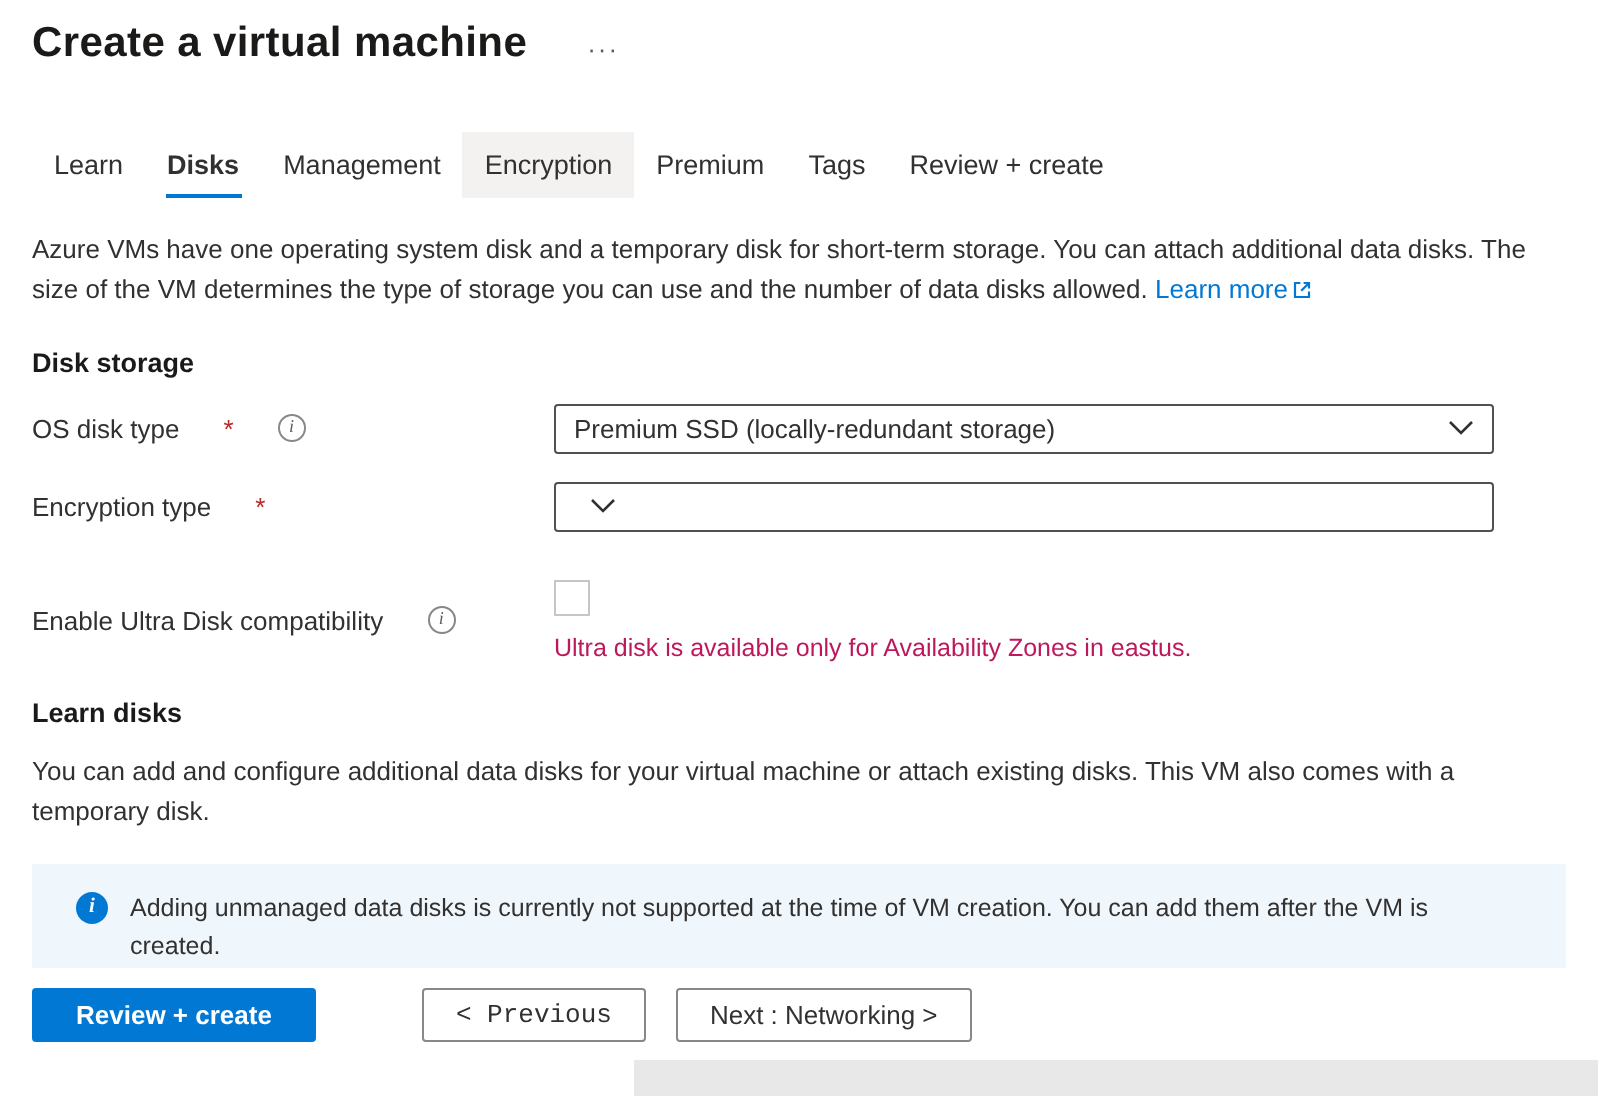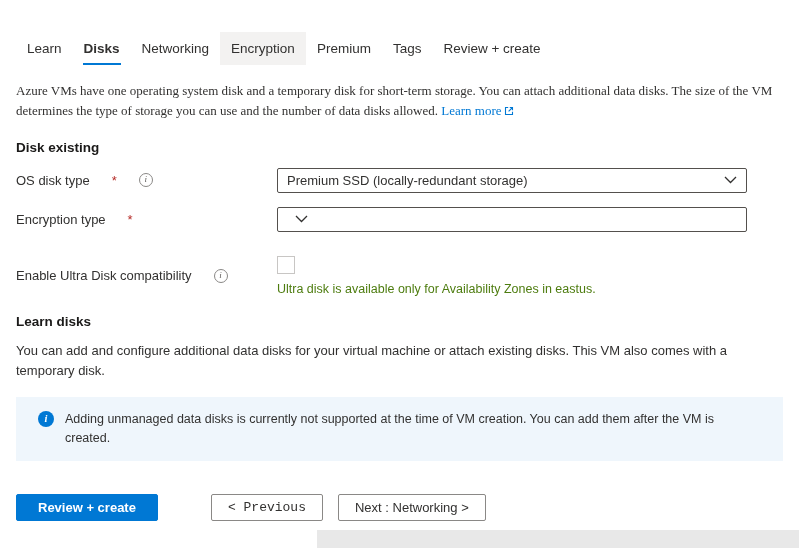--- a/index.html
+++ b/index.html
@@ -64,21 +64,20 @@
     background: var(--accent, #0078d4);
   }
   .tab.highlight { background: #f3f2f1; }
 
   
   .intro {
     margin: 16px 16px 0 16px;
     font-size: 13px;
     line-height: 1.52;
     max-width: 766px;
-    font-family: Liberation Serif, serif;
   }
   .link {
     color: var(--accent, #0078d4);
     text-decoration: none;
     cursor: pointer;
     white-space: nowrap;
   }
   .ext-icon { margin-left: 2px; vertical-align: -1px; }
 
   
@@ -146,21 +145,21 @@
   .checkbox {
     width: 18px; height: 18px;
     border: 1px solid #c8c6c4;
     background: #fff;
     display: inline-block;
     cursor: pointer;
   }
   .helper-text {
     margin-top: 4px;
     font-size: 12.5px;
-    color: #4d7c0f;
+    color: #be185d;
   }
 
   .paragraph {
     margin: 12px 16px 0 16px;
     font-size: 13px;
     line-height: 1.55;
     max-width: 766px;
   }
 
   
@@ -234,40 +233,44 @@
     position: absolute;
     left: 317px; right: 0; top: 0; bottom: 0;
     background: #e8e8e8;
   }
 </style>
 </head>
 <body>
 
 <div class="page">
 
+  <div class="header">
+    <h1 class="page-title">Create a virtual machine</h1>
+    <div class="more-options">···</div>
+  </div>
 
   <nav class="tabs">
     <div class="tab">Learn</div>
     <div class="tab active">Disks</div>
-    <div class="tab">Networking</div>
+    <div class="tab">Management</div>
     <div class="tab highlight">Encryption</div>
     <div class="tab">Premium</div>
     <div class="tab">Tags</div>
     <div class="tab">Review + create</div>
   </nav>
 
   <p class="intro">
     <span>Azure VMs have one operating system disk and a temporary disk for short-term storage. You can attach additional data disks. The size of the VM determines the type of storage you can use and the number of data disks allowed.</span>
     <a class="link"><span>Learn more</span><span class="ext-icon"><svg width="10" height="10" viewBox="0 0 10 10">
             <path d="M4.2 1.5 H1.5 V8.5 H8.5 V5.8" fill="none" stroke="#0078d4" stroke-width="1.1"></path>
             <path d="M5.8 1.5 H8.5 V4.2 M8.5 1.5 L4.6 5.4" fill="none" stroke="#0078d4" stroke-width="1.1"></path>
           </svg></span></a>
   </p>
 
-  <h2 class="section-heading">Disk existing</h2>
+  <h2 class="section-heading">Disk storage</h2>
 
   <div class="form-row row-os">
     <div class="label-col">
       <span>OS disk type</span>
       <span class="required">*</span>
       <span class="info-icon">i</span>
     </div>
     <div class="dropdown">
       <span class="dropdown-value">Premium SSD (locally-redundant storage)</span>
       <span class="chevron">

